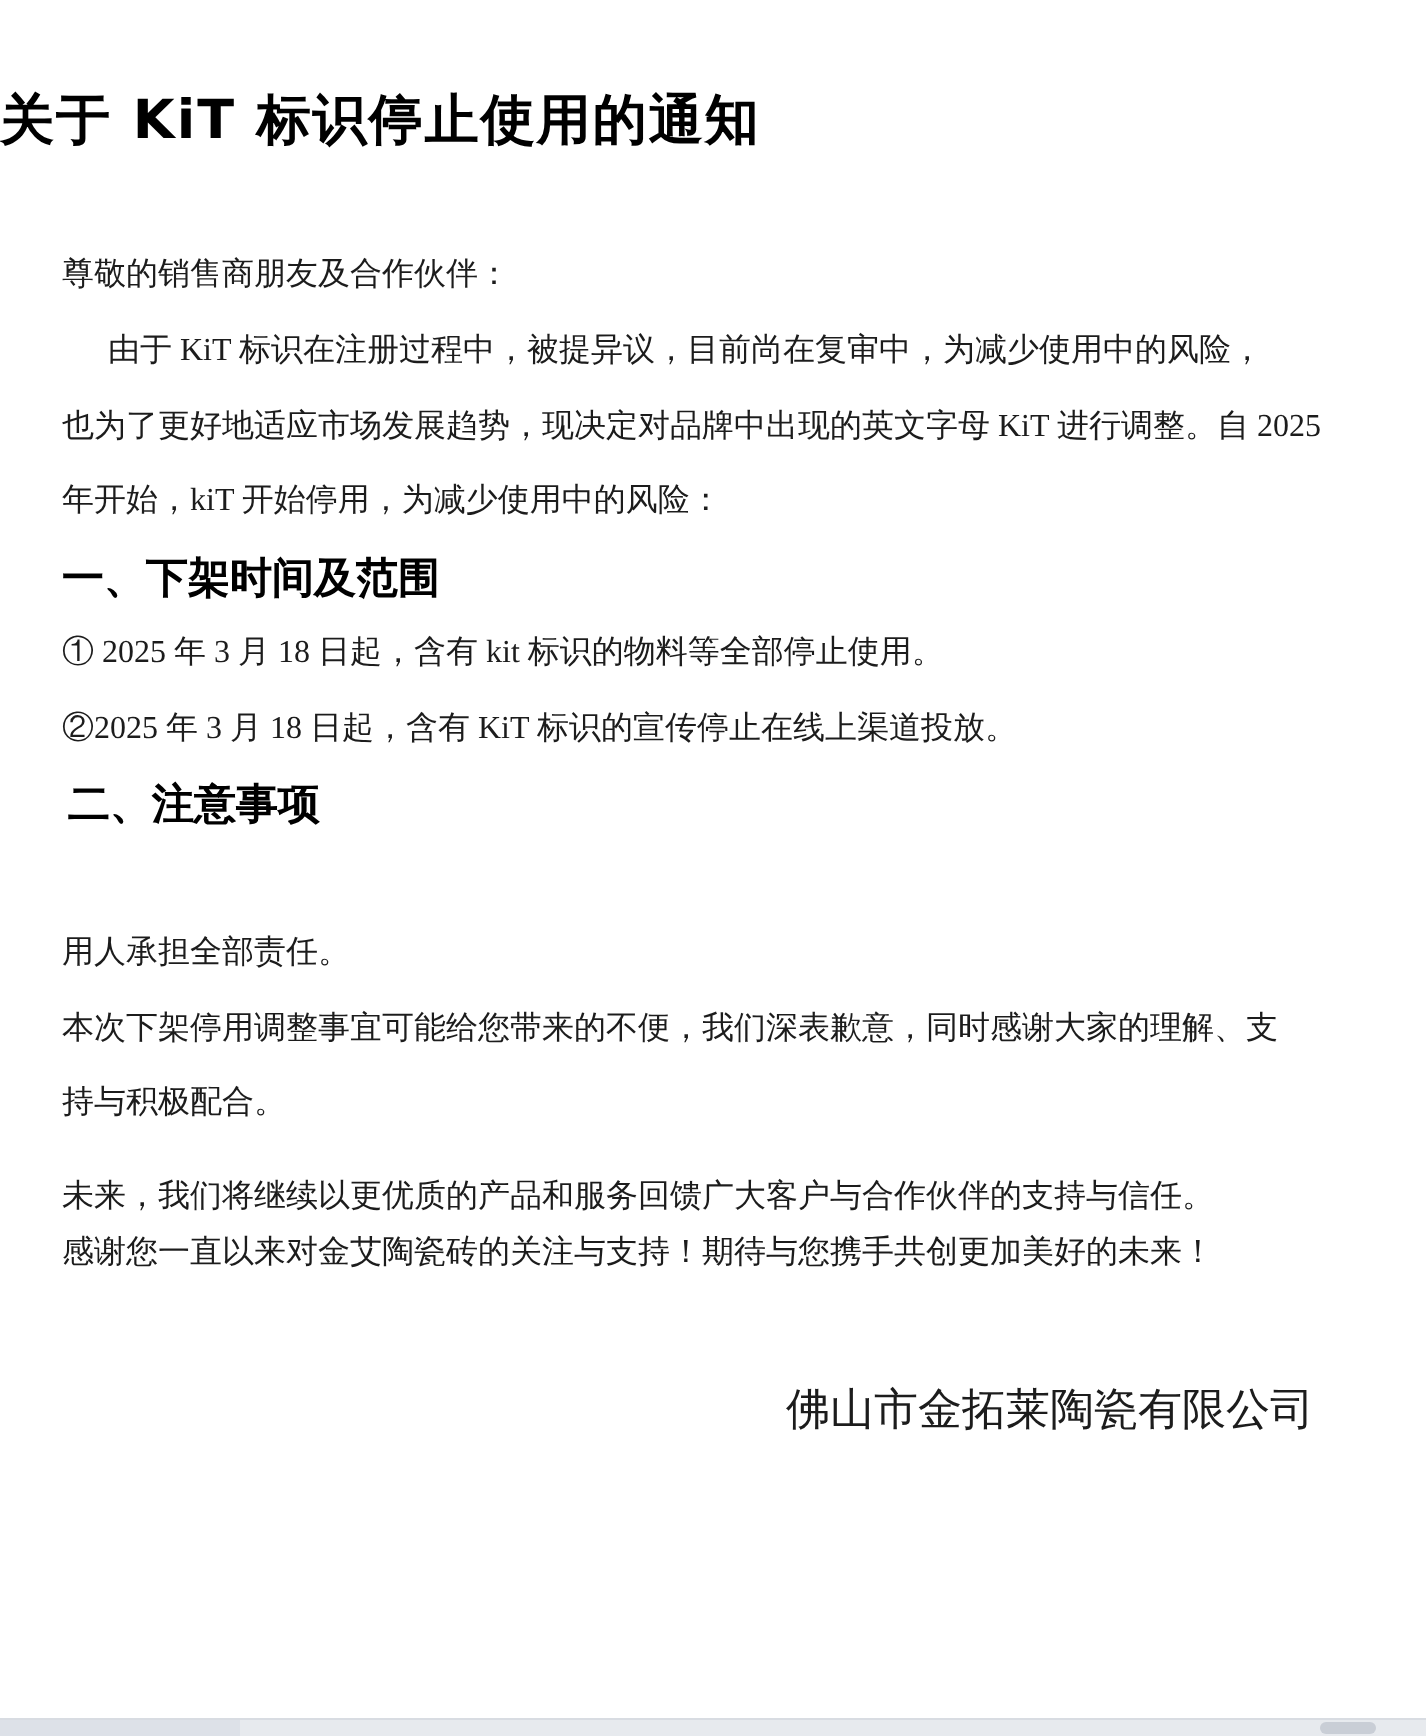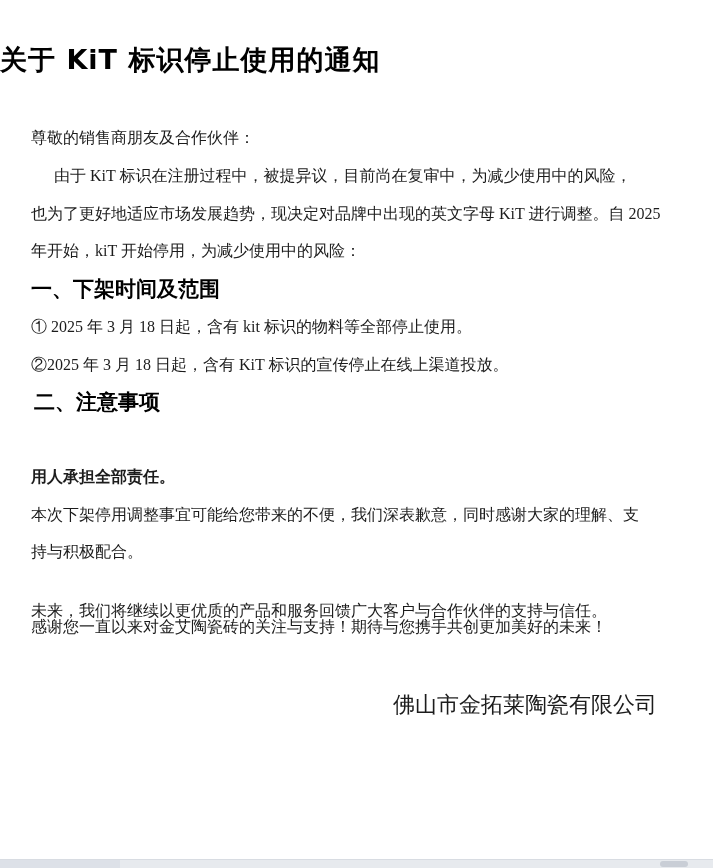--- a/index.html
+++ b/index.html
@@ -81,27 +81,27 @@
 
   <div class="line heading" style="top: 278px; left: 31px;">一、下架时间及范围</div>
 
   <div class="line" style="top: 316px; left: 31px;">① 2025 年 3 月 18 日起，含有 kit 标识的物料等全部停止使用。</div>
 
   <div class="line" style="top: 354px; left: 31px;">②2025 年 3 月 18 日起，含有 KiT 标识的宣传停止在线上渠道投放。</div>
 
   <div class="line heading" style="top: 391px; left: 34px;">二、注意事项</div>
 
 
-  <div class="line" style="top: 466px; left: 31px; font-weight: bold;">用人承担全部责任。</div>
+  <div class="line" style="top: 466px; left: 31px;">用人承担全部责任。</div>
 
   <div class="line" style="top: 504px; left: 31px;">本次下架停用调整事宜可能给您带来的不便，我们深表歉意，同时感谢大家的理解、支</div>
 
   <div class="line" style="top: 541px; left: 31px;">持与积极配合。</div>
 
-  <div class="line" style="top: 600px; left: 31px;">未来，我们将继续以更优质的产品和服务回馈广大客户与合作伙伴的支持与信任。</div>
+  <div class="line" style="top: 588px; left: 31px;">未来，我们将继续以更优质的产品和服务回馈广大客户与合作伙伴的支持与信任。</div>
 
   <div class="line" style="top: 616px; left: 31px;">感谢您一直以来对金艾陶瓷砖的关注与支持！期待与您携手共创更加美好的未来！</div>
 
   <div class="sig" style="top: 690px; left: 525px;">佛山市金拓莱陶瓷有限公司</div>
 
 
   <div class="hscrollbar">
     <div class="seg-left"></div>
     <div class="thumb"></div>
   </div>

